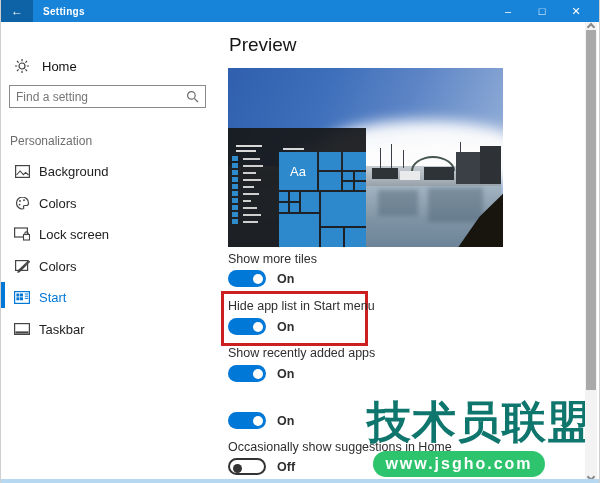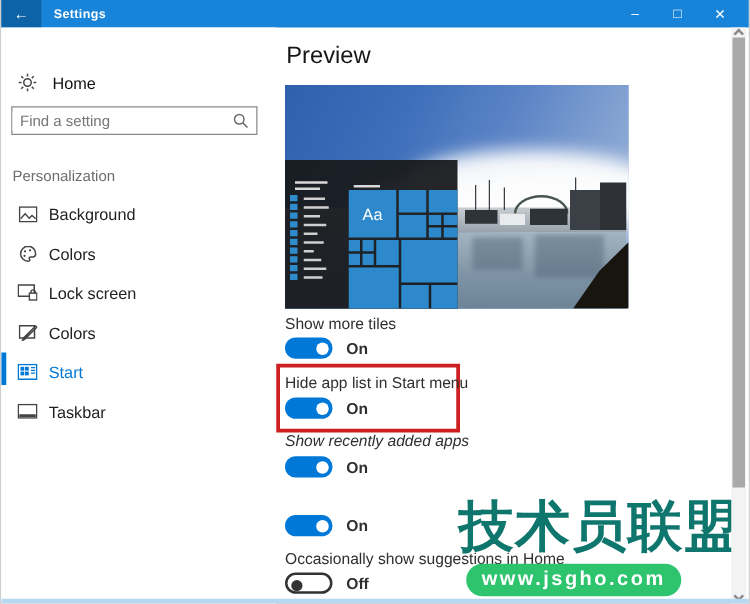--- a/index.html
+++ b/index.html
@@ -68,21 +68,21 @@
   .toggle { width:38px; height:17px; border-radius:9px; position:relative; cursor:pointer; }
   .toggle.on { background:#0078d7; }
   .toggle.on .knob { position:absolute; right:3px; top:3.5px; width:10px; height:10px; border-radius:50%; background:#fff; }
   .toggle.off { background:#fff; border:2px solid #333; }
   .toggle.off .knob { position:absolute; left:3px; top:3.5px; width:9px; height:9px; border-radius:50%; background:#333; }
   .state { font-size:12.5px; color:#2f2f2f; margin-left:11px; }
   .hl-box { position:absolute; left:-7px; top:269px; width:147px; height:55px; border:3px solid #cc1f1f; pointer-events:none; }
 
   .t1 { top:230px; } .g1 { top:248px; }
   .t2 { top:277px; } .g2 { top:296px; }
-  .t3 { top:324px;font-style:italic; } .g3 { top:343px; }
+  .t3 { top:324px; } .g3 { top:343px; }
   .t4 { top:371px; } .g4 { top:390px; }
   .t5 { top:418px; } .g5 { top:436px; }
 
   
   .wm-text { position:absolute; left:366px; top:398px; width:230px; font-size:44px; font-weight:bold; color:#0f766e; letter-spacing:1px; line-height:1.1; white-space:nowrap; }
   .wm-pill { position:absolute; left:372px; top:451px; width:172px; height:26px; background:#2ec36d; border-radius:13px; display:flex; align-items:center; justify-content:center; }
   .wm-pill span { color:#fff; font-size:16px; font-weight:bold; letter-spacing:2px; }
 
   
   .scrollbar { position:absolute; right:2px; top:22px; width:12px; bottom:0; background:#f3f3f3; }

